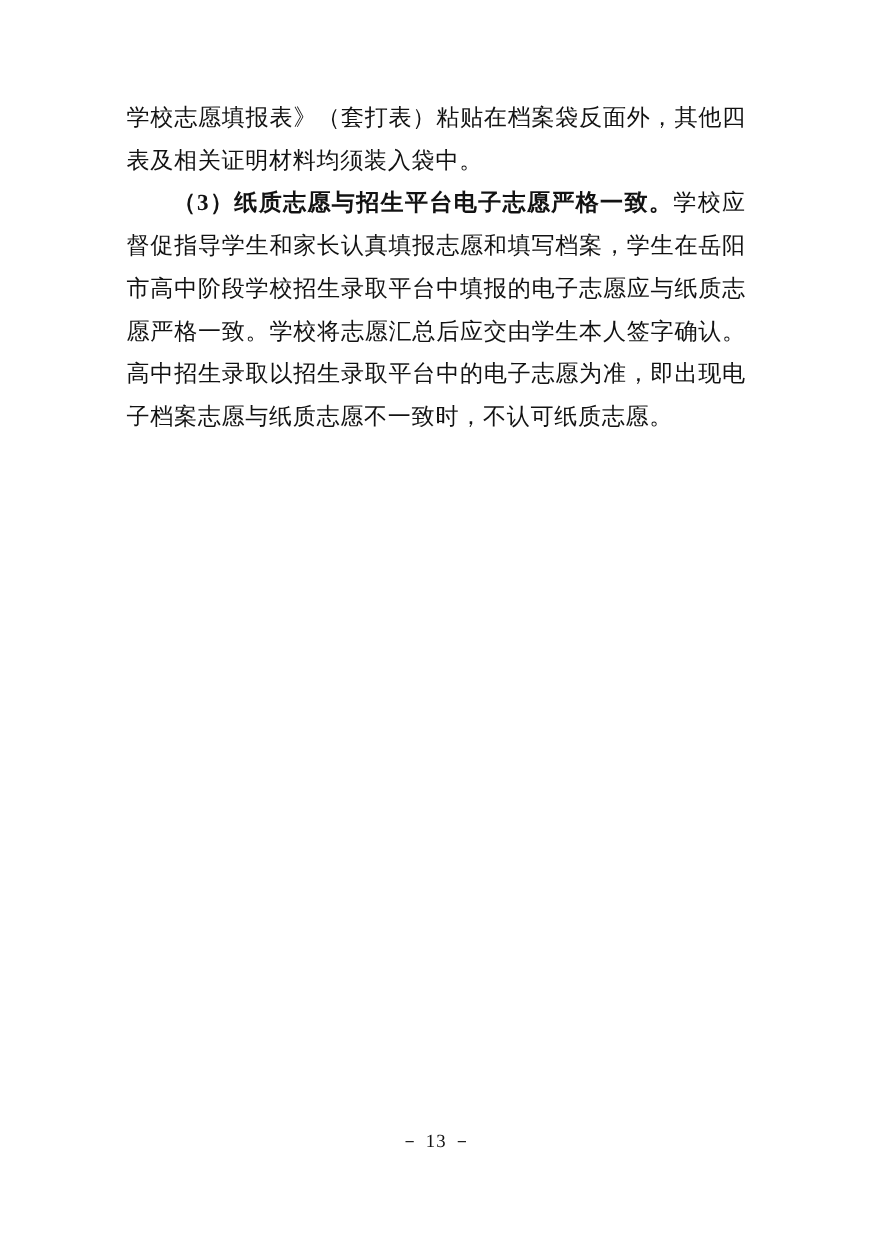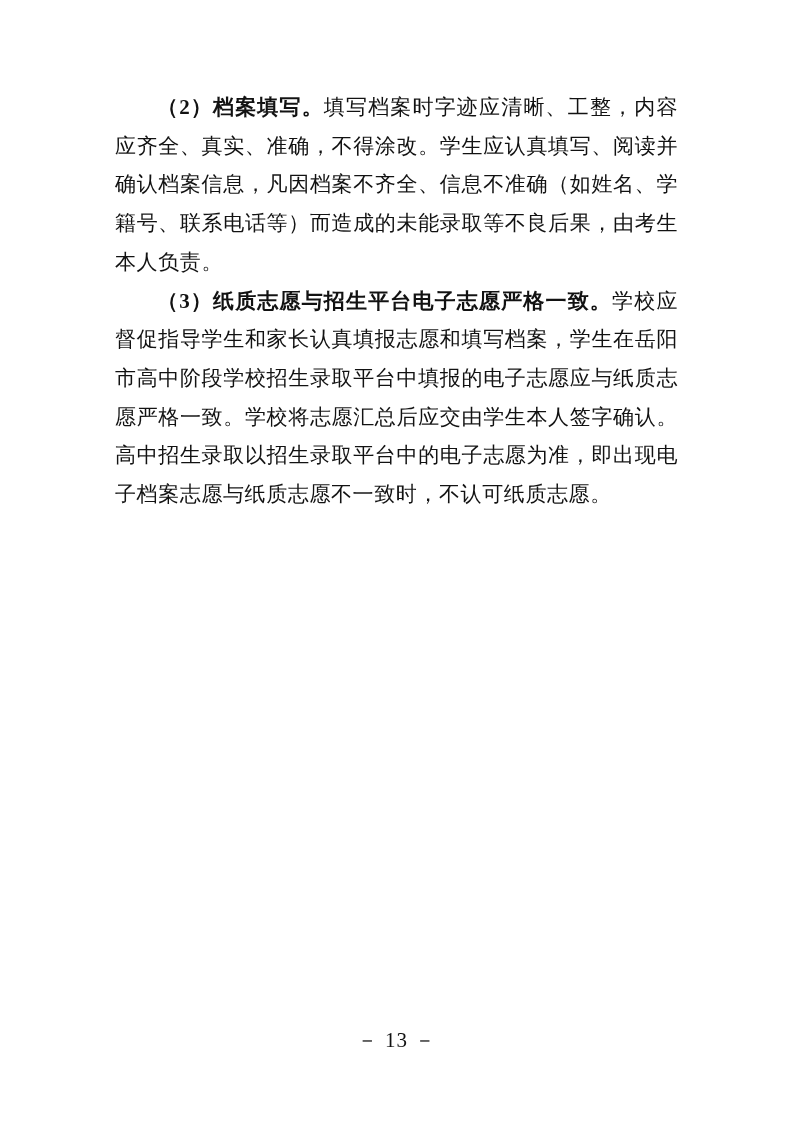--- a/index.html
+++ b/index.html
@@ -36,27 +36,27 @@
   }
   .bold {
     font-weight: 700;
   }
   .page-number {
     position: absolute;
     left: 0;
     right: 0;
     top: 1026px;
     text-align: center;
-    font-size: 21px;
+    font-size: 17px;
     letter-spacing: 1px;
     color: #121212;
   }
 </style>
 </head>
 <body>
 
 <div class="page">
   <div class="content">
-      <p class="para indent"><span class="bold">（2）档案填写。</span><span>填写档案时字迹应清晰、工整，内容应齐全、真实、准确，不得涂改。学生应认真填写、阅读并确认档案信息，凡因档案不齐全、信息不准确（如姓名、学籍号、联系电话等）而造成的未能录取等不良后果，由考生本人负责。</span></p>
+      <p class="para"><span>学校志愿填报表》（套打表）粘贴在档案袋反面外，其他四表及相关证明材料均须装入袋中。</span></p>
       <p class="para indent"><span class="bold">（3）纸质志愿与招生平台电子志愿严格一致。</span><span>学校应督促指导学生和家长认真填报志愿和填写档案，学生在岳阳市高中阶段学校招生录取平台中填报的电子志愿应与纸质志愿严格一致。学校将志愿汇总后应交由学生本人签字确认。高中招生录取以招生录取平台中的电子志愿为准，即出现电子档案志愿与纸质志愿不一致时，不认可纸质志愿。</span></p>
     </div>
   <div class="page-number">－ 13 －</div>
 </div>
 
 </body></html>

